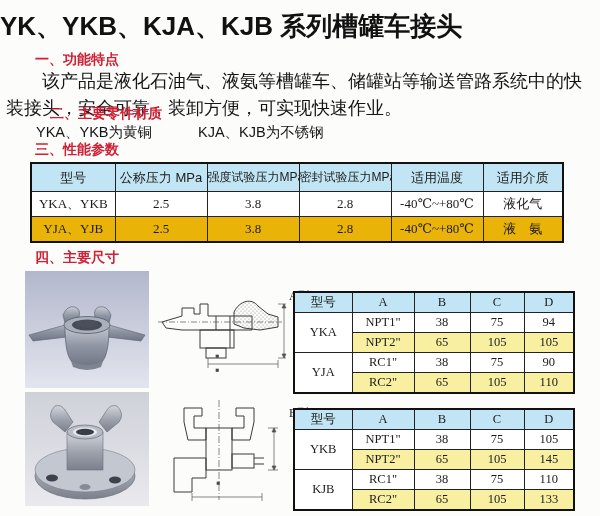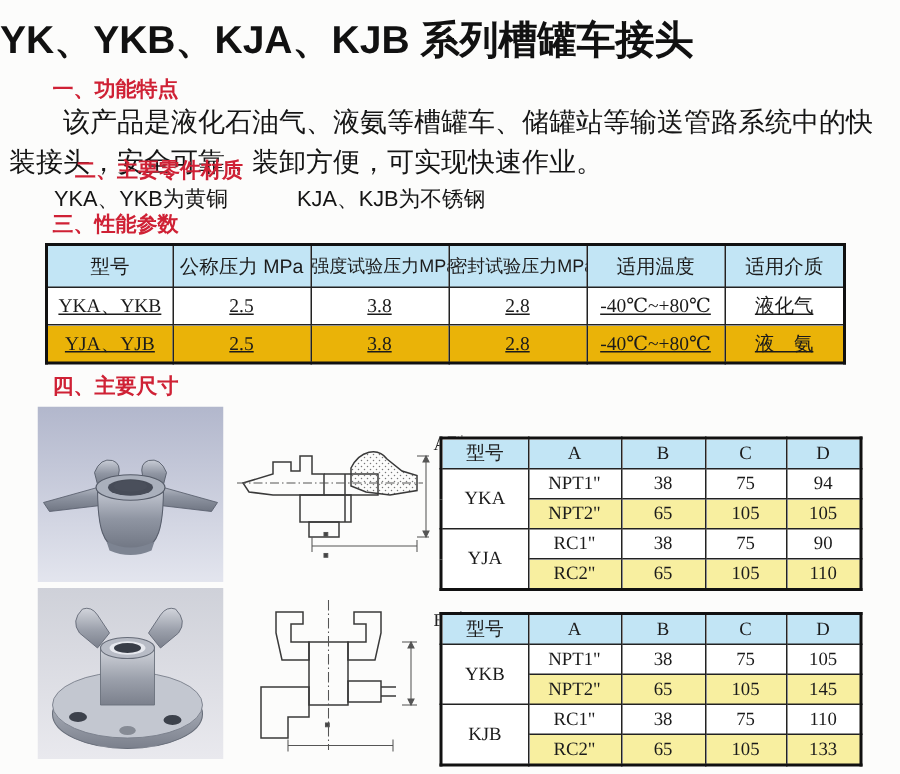--- a/index.html
+++ b/index.html
@@ -28,21 +28,21 @@
   }
   .materials-line .gap{display:inline-block;width:46px;}
 
   table{border-collapse:collapse;table-layout:fixed;}
   .perf{
     position:absolute;left:30px;top:162px;width:532px;
     font-size:13px;text-align:center;border:2px solid #111;background:#fff;
   }
   .perf th,.perf td{border:1px solid #222;padding:0;overflow:hidden;white-space:nowrap;}
   .perf th{height:27px;background:#c2e5f5;font-weight:normal;}
-  .perf td{height:24px;text-decoration:underline;}
+  .perf td{height:24px;}
   .row-yellow td{background:#eab308;}
   .serif{font-family:"Liberation Serif","DejaVu Serif",serif;}
 
   .dim-label{
     position:absolute;left:289px;font-size:12px;color:#222;
     font-family:"Liberation Serif","DejaVu Serif",serif;
     margin-top:12px;
   }
   #label-a{top:276px;}
   #label-b{top:393px;}

